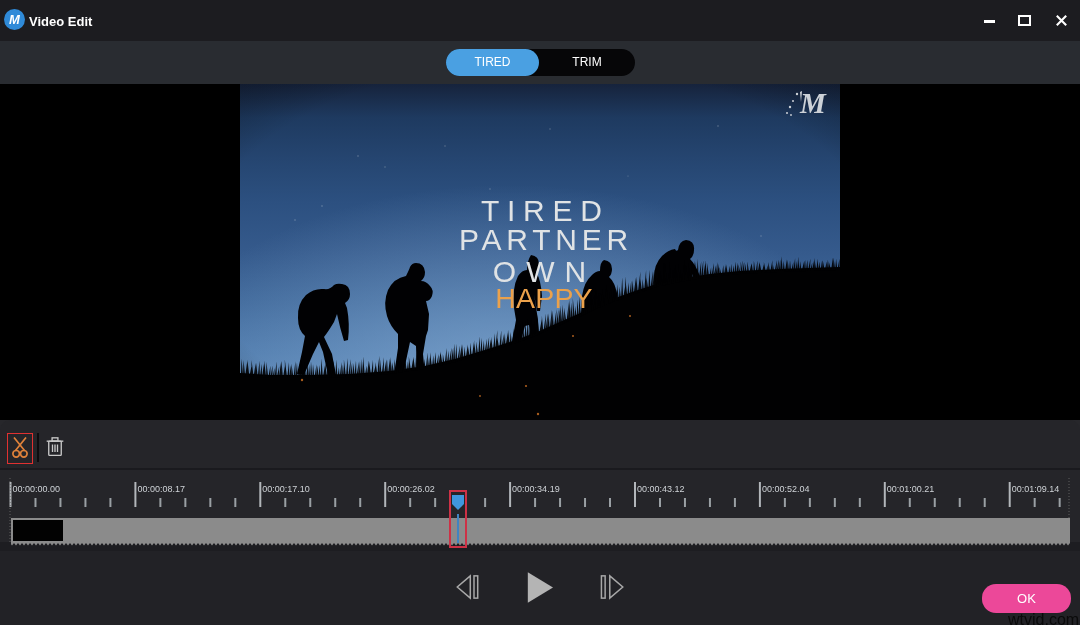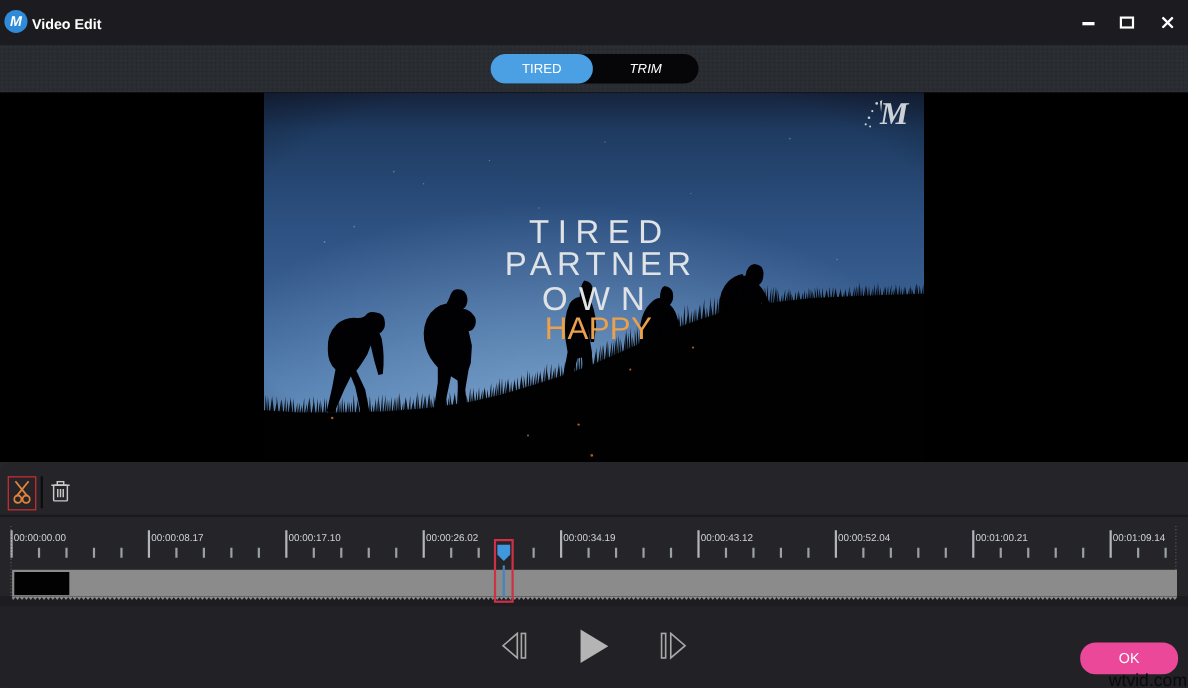--- a/index.html
+++ b/index.html
@@ -12,21 +12,21 @@
   .wmin { position:absolute; left:984px; top:20px; width:11px; height:3px; background:#fff; }
   .wmax { position:absolute; left:1018px; top:15px; width:13px; height:11px; border:2px solid #fff; }
   .wclose { position:absolute; left:1056px; top:15px; width:11px; height:11px; }
   .toolbar { position:absolute; left:0; top:41px; width:1080px; height:43px; background:#292c31;
     background-image: radial-gradient(#343840 18%, transparent 19%), radial-gradient(#1f2126 18%, transparent 19%);
     background-size:4px 4px; background-position:0 0, 2px 2px; }
   .pill { position:absolute; left:446px; top:8px; width:189px; height:27px; background:#060608; border-radius:14px; }
   .pill .split { position:absolute; left:0; top:0; width:93px; height:27px; background:#4aa0e2; border-radius:14px;
     color:#fff; font-size:12px; text-align:center; line-height:27px; }
   .pill .trim { position:absolute; left:93px; top:0; width:96px; height:27px;
-    color:#fff; font-size:12px; text-align:center; line-height:27px;font-style:italic; }
+    color:#fff; font-size:12px; text-align:center; line-height:27px; }
   .preview { position:absolute; left:0; top:84px; width:1080px; height:336px; background:#000; }
   .video { position:absolute; left:240px; top:0; width:600px; height:336px; }
   .panel { position:absolute; left:0; top:420px; width:1080px; height:205px; background:#252529;border-radius:10px; }
   .cutbox { position:absolute; left:7px; top:13px; width:26px; height:31px; border:1px solid #e03131; }
   .sep { position:absolute; left:36.5px; top:13px; width:2px; height:29px; background:#0c0c0e; }
   .ruler { position:absolute; left:0; top:58px; width:1080px; height:70px; }
   .track { position:absolute; left:11px; top:98px; width:1059px; height:24px; background:#8b8b8b; }
   .thumb { position:absolute; left:1.5px; top:1.5px; width:50px; height:21px; background:#020202; }
   .underdark { position:absolute; left:0; top:122px; width:1080px; height:9px; background:#1d1d21; }
   .bottombar { position:absolute; left:0; top:131px; width:1080px; height:74px; background:#222226; }

